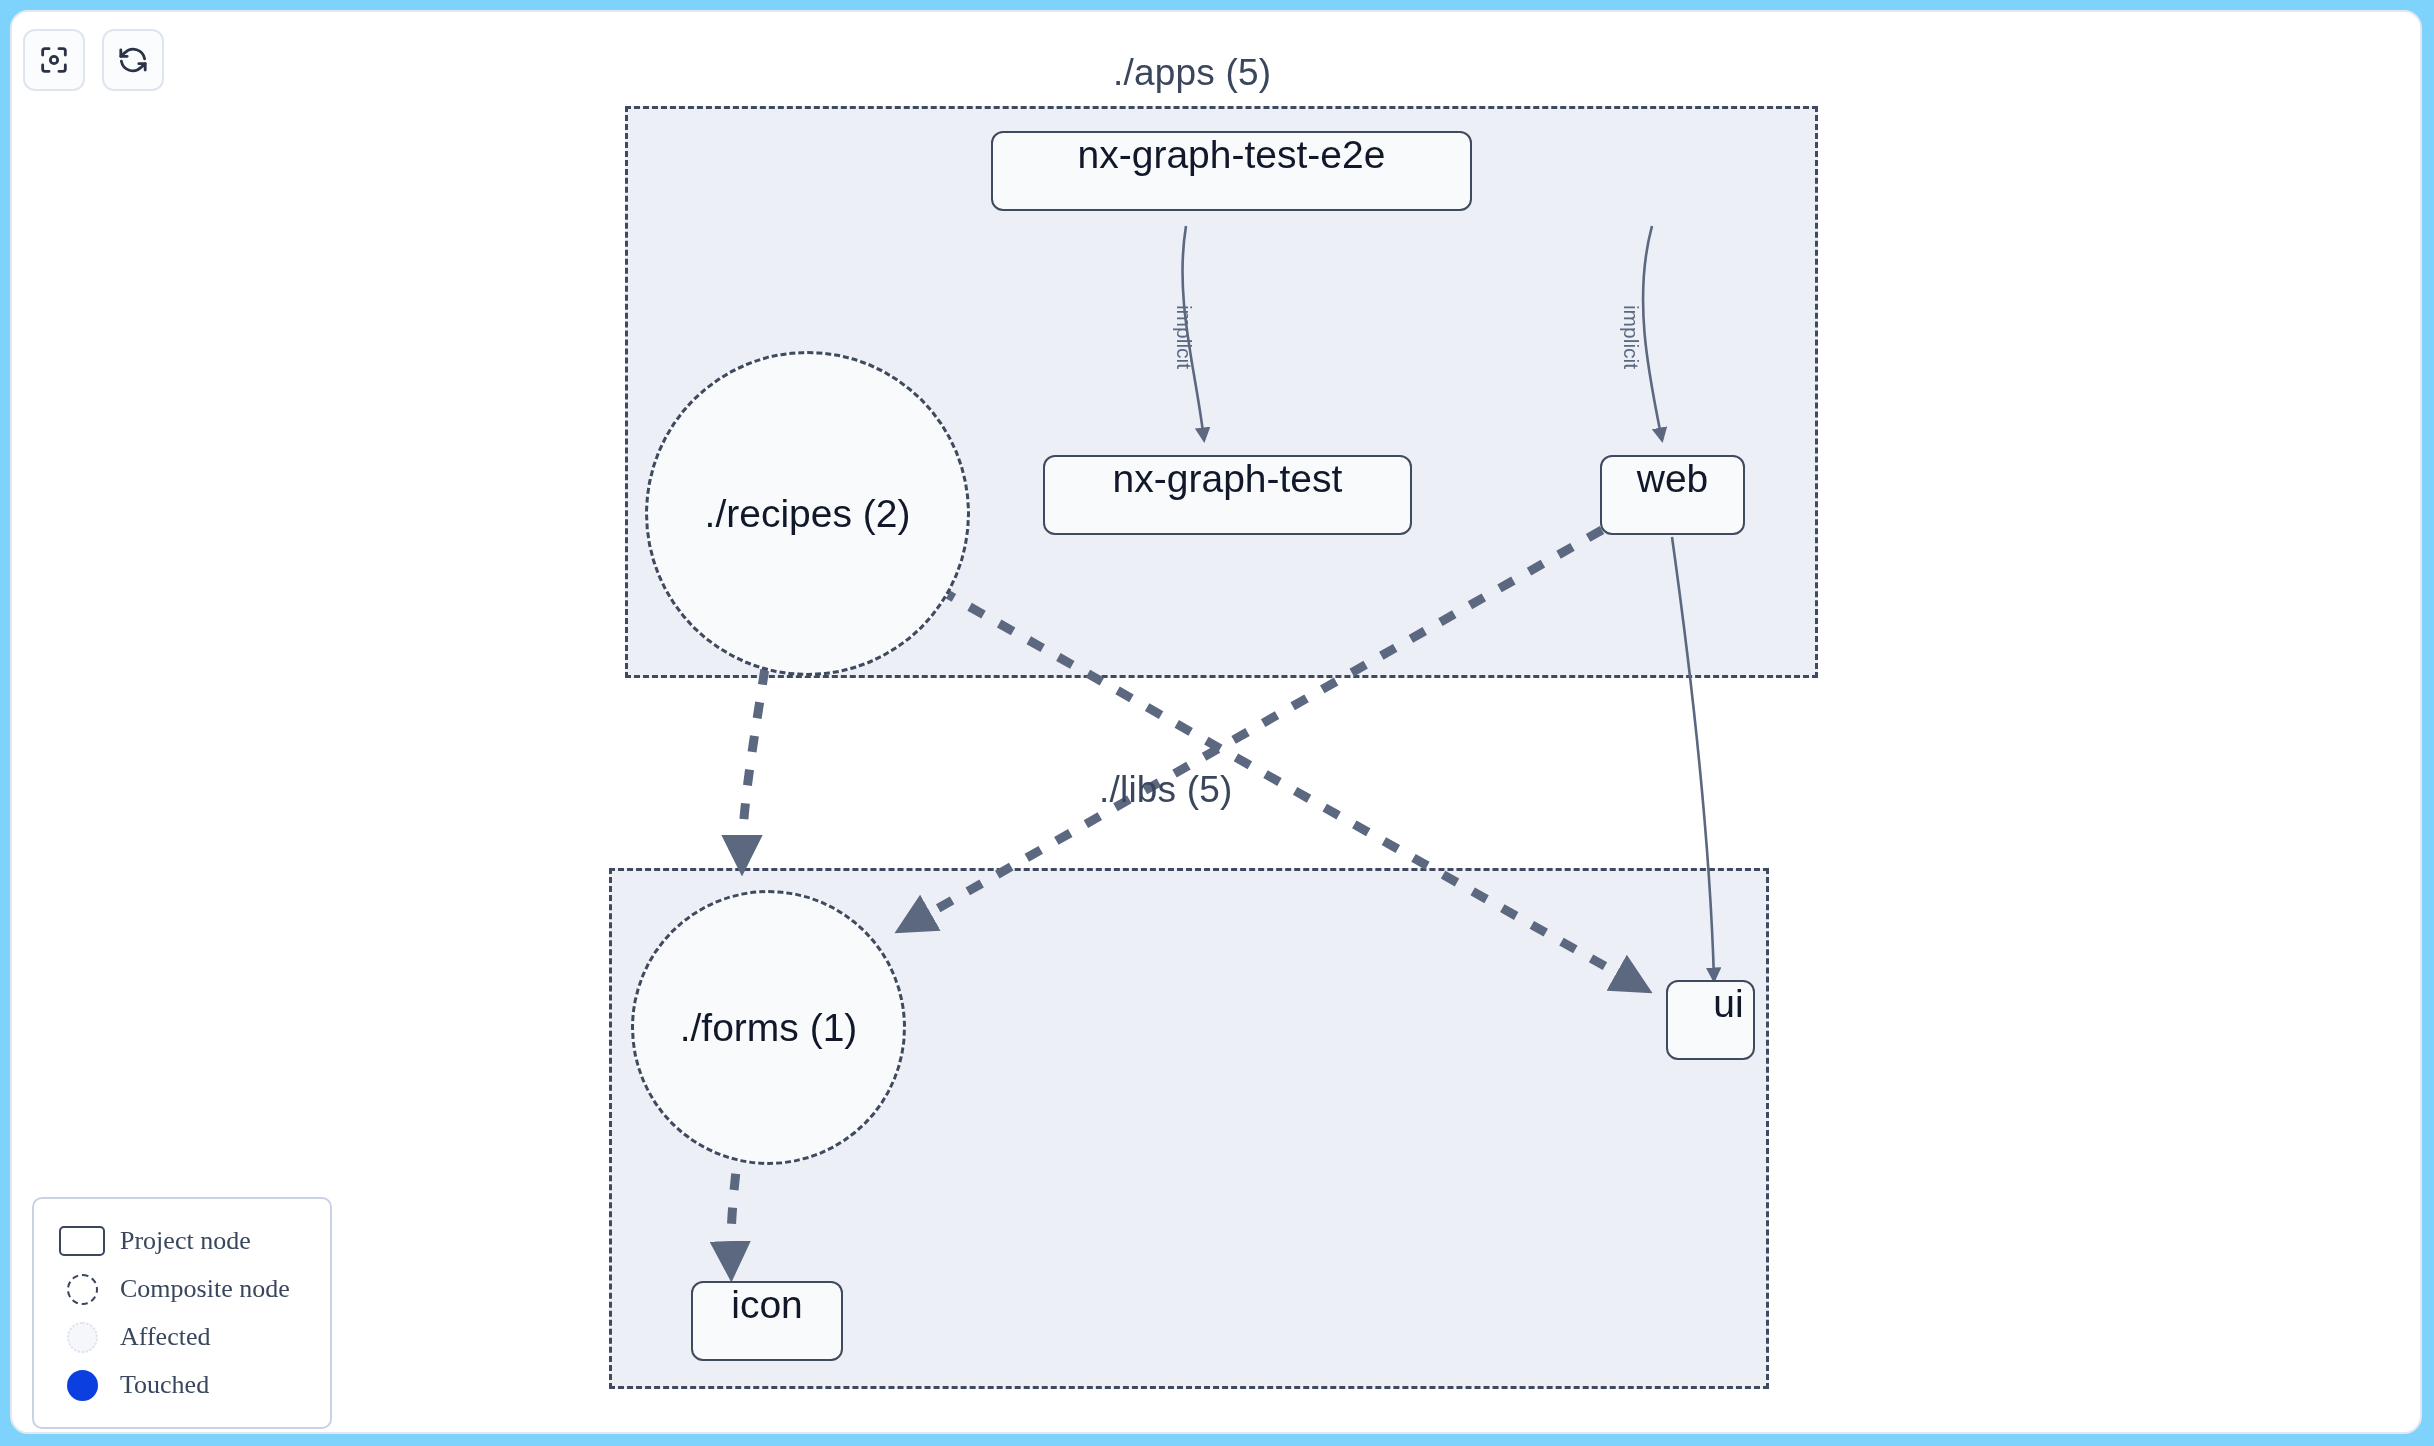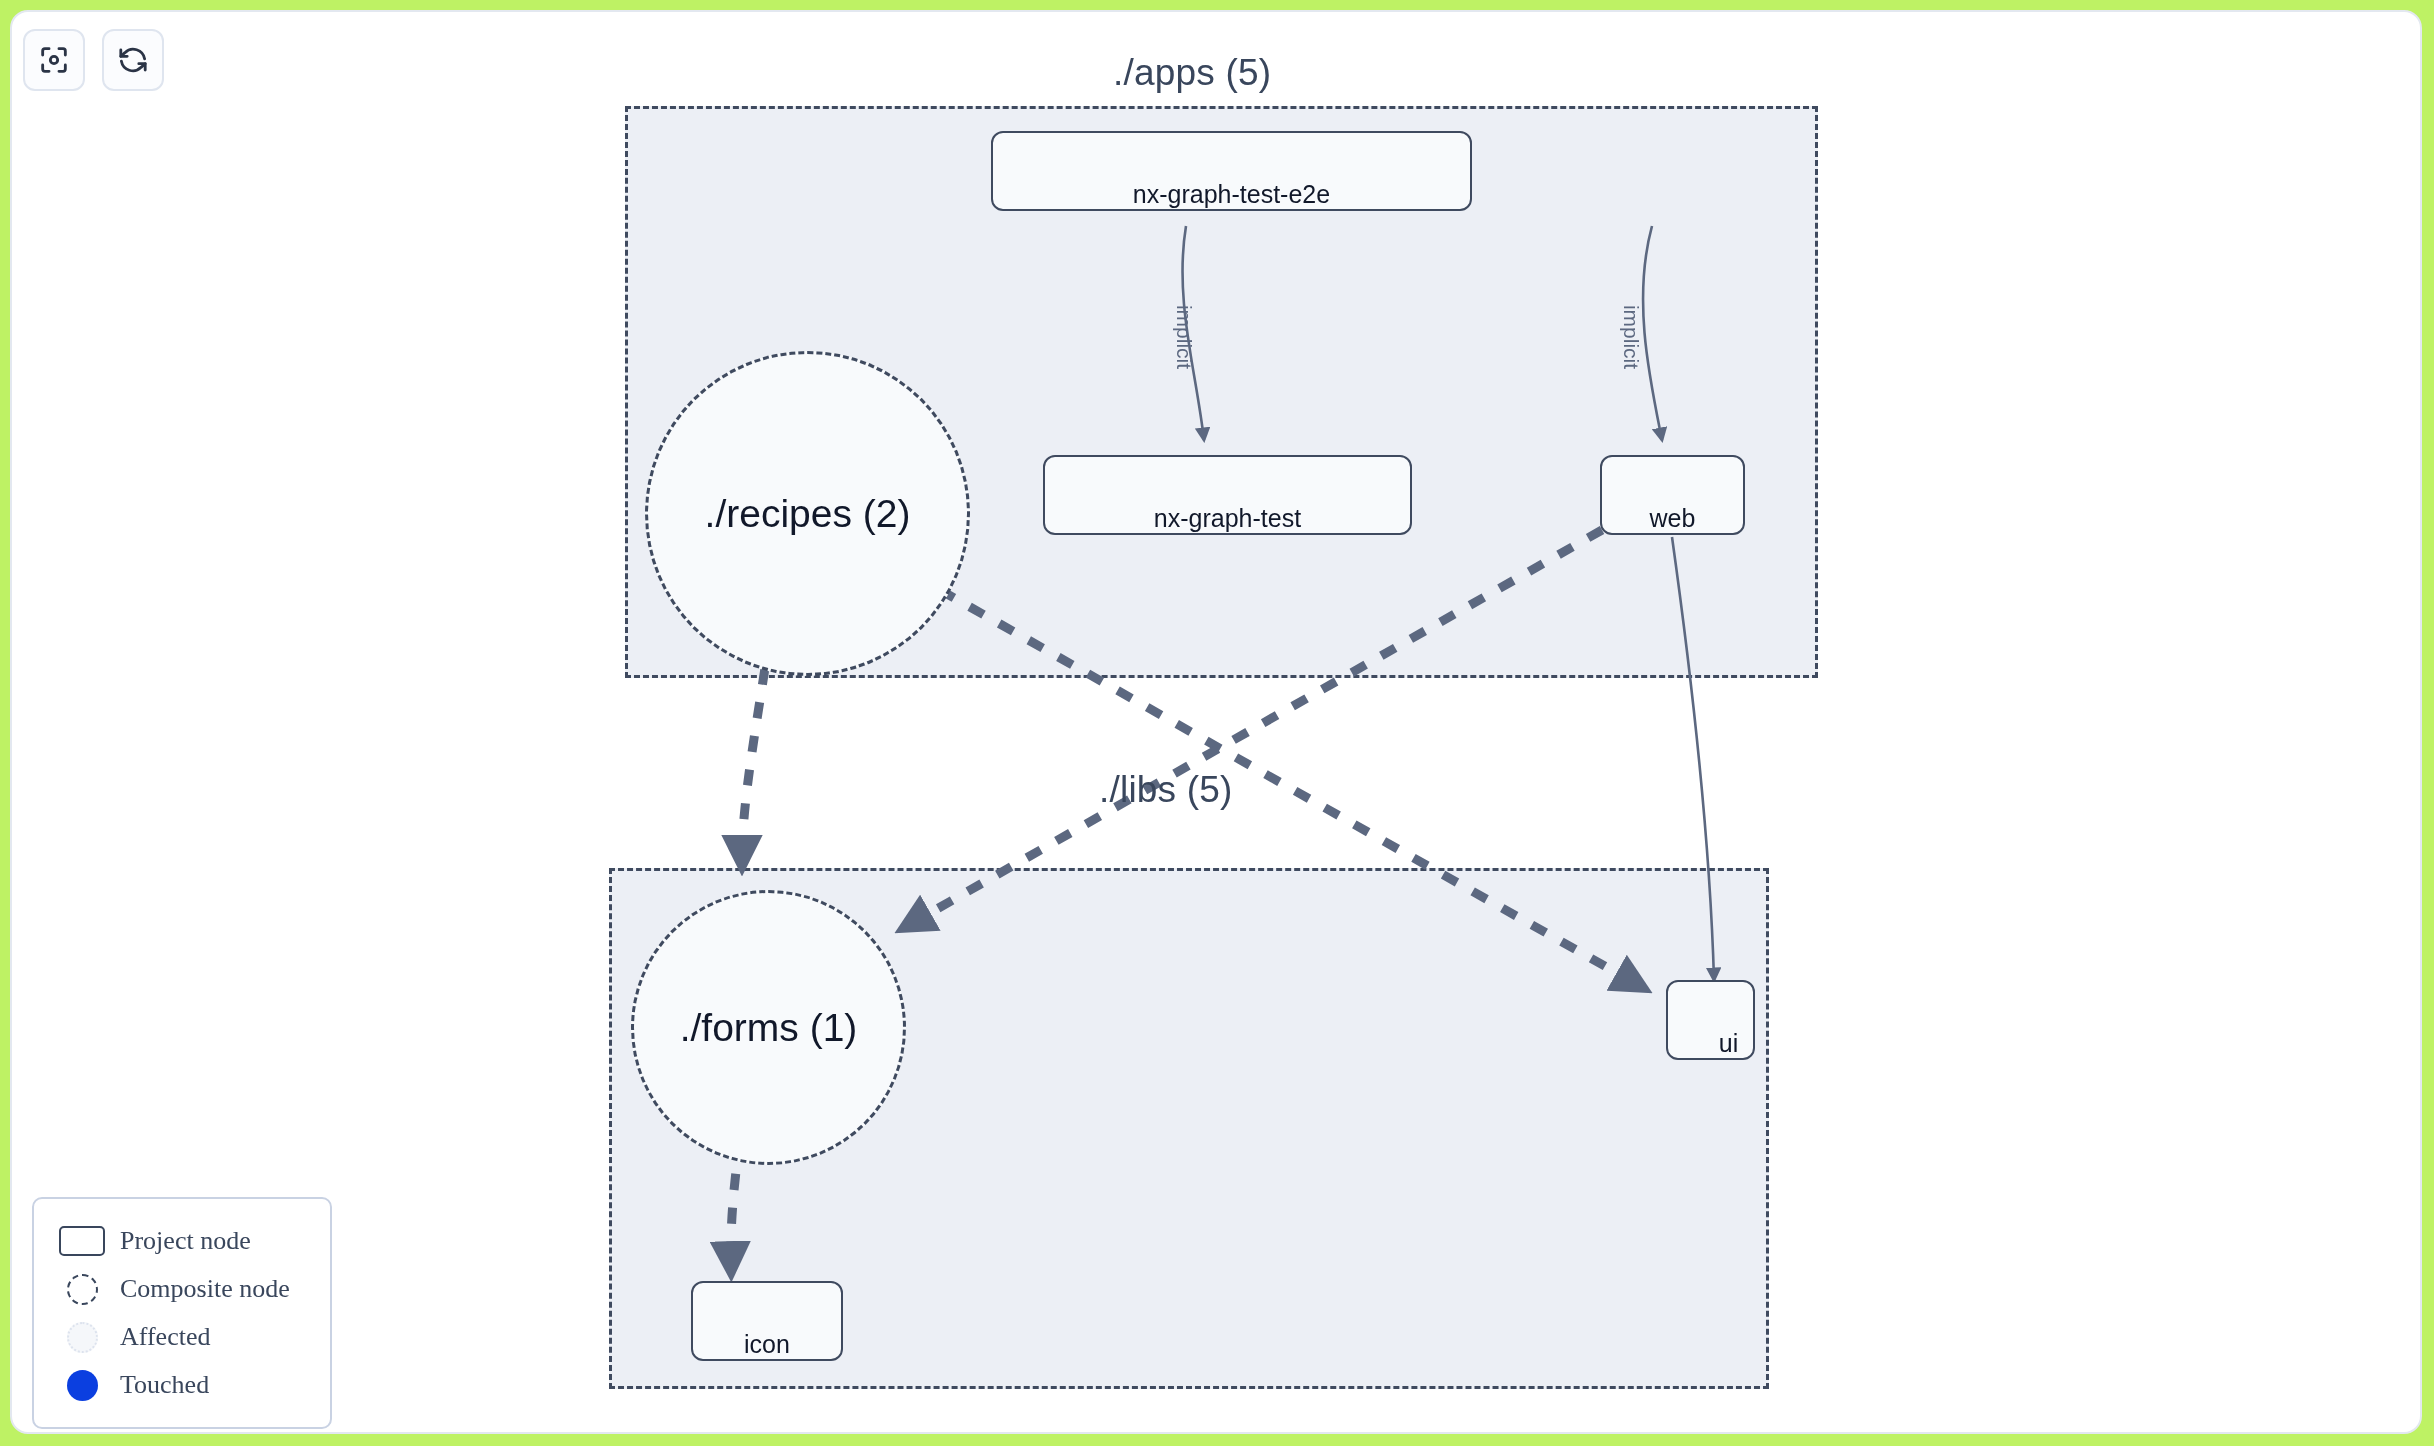--- a/index.html
+++ b/index.html
@@ -7,21 +7,21 @@
     margin: 0;
     padding: 0;
     background: #ffffff;
     font-family: "Liberation Sans", sans-serif;
   }
   #root {
     position: relative;
     width: 2434px;
     height: 1446px;
     overflow: hidden;
-    background: #bef264;
+    background: #7dd3fc;
   }
   
   .graph-panel {
     position: absolute;
     left: 10px;
     top: 10px;
     width: 2412px;
     height: 1424px;
     box-sizing: border-box;
     background: #ffffff;
@@ -84,24 +84,24 @@
   }
 
   
   .node {
     position: absolute;
     box-sizing: border-box;
     background: #f8fafc;
     border: 2.5px solid #3f4a5f;
     border-radius: 12px;
     display: flex;
-    align-items: flex-end;
+    align-items: flex-start;
     justify-content: center;
     color: #11182a;
-    font-size: 25px;
+    font-size: 39px;
     white-space: nowrap;
     z-index: 20;
     cursor: pointer;
   }
 
   
   .composite {
     position: absolute;
     box-sizing: border-box;
     background: #f8fafc;

